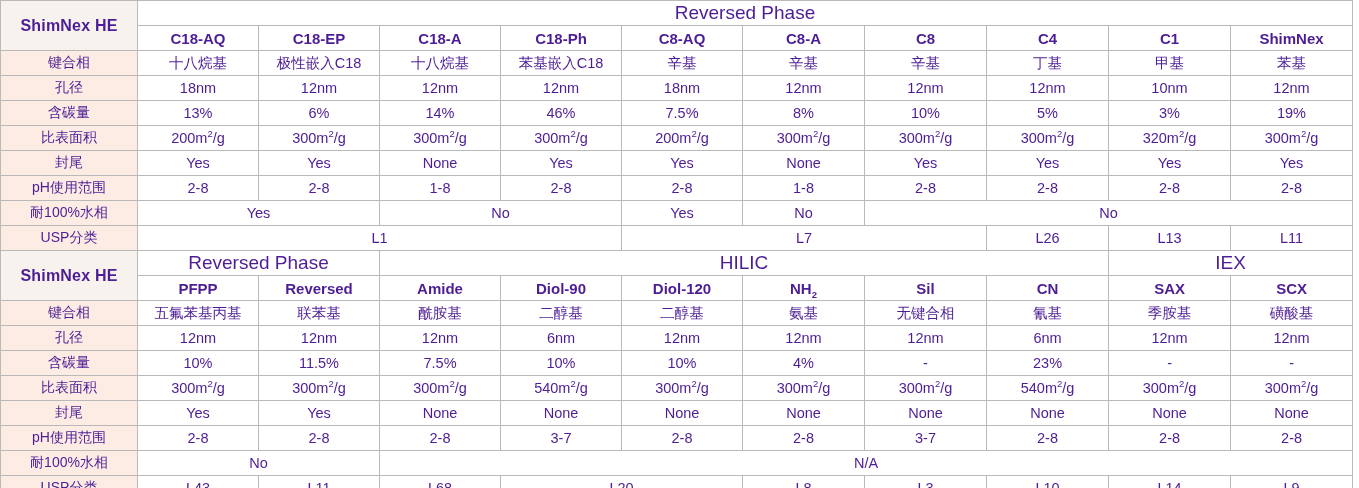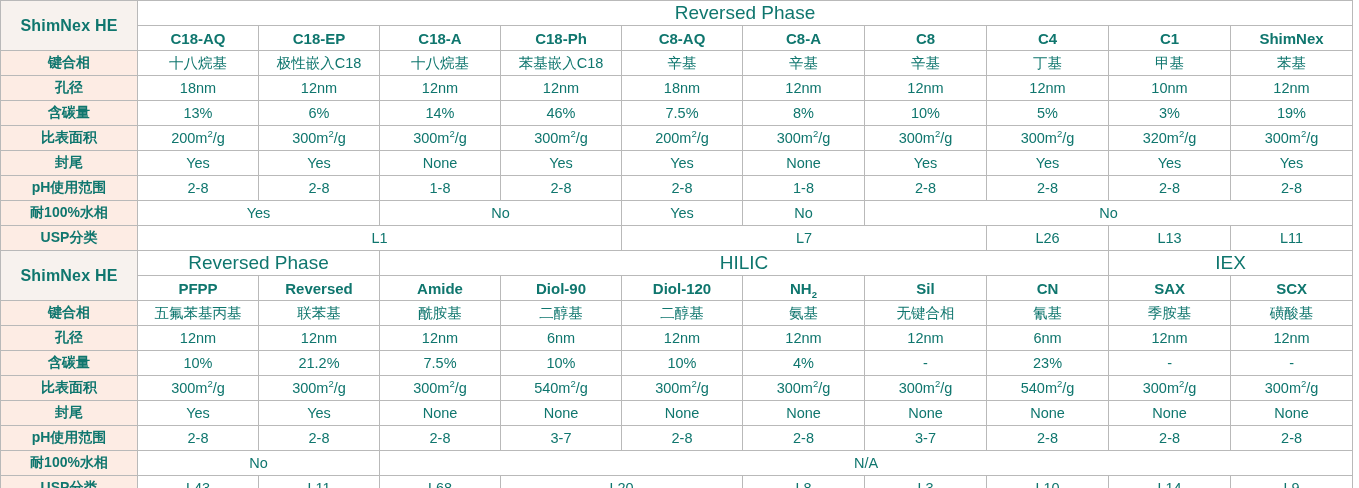--- a/index.html
+++ b/index.html
@@ -16,35 +16,35 @@
   .sheet {
     width: 1352px;
     margin: 0;
     padding: 0;
   }
   table.spec {
     border-collapse: collapse;
     table-layout: fixed;
     width: 1352px;
     font-size: 14.5px;
-    color: #0f766e;
+    color: #4c1d95;
   }
   table.spec td {
     border: 1px solid #b9b9b9;
     text-align: center;
     vertical-align: middle;
     height: 24px;
     padding: 0 2px;
     white-space: nowrap;
     overflow: hidden;
   }
   
   .rowlabel {
     background: #fdece4;
-    font-weight: bold;
+    font-weight: normal;
     font-size: 14px;
   }
   .brandcell {
     background: #f7f2ee;
     font-weight: bold;
     font-size: 16px;
     letter-spacing: 0.2px;
   }
   .grouphdr {
     background: #ffffff;
@@ -252,21 +252,21 @@
           <td class="cell">12nm</td>
           <td class="cell">12nm</td>
           <td class="cell">12nm</td>
           <td class="cell">6nm</td>
           <td class="cell">12nm</td>
           <td class="cell">12nm</td>
         </tr>
         <tr>
           <td class="rowlabel">含碳量</td>
           <td class="cell">10%</td>
-          <td class="cell">21.2%</td>
+          <td class="cell">11.5%</td>
           <td class="cell">7.5%</td>
           <td class="cell">10%</td>
           <td class="cell">10%</td>
           <td class="cell">4%</td>
           <td class="cell">-</td>
           <td class="cell">23%</td>
           <td class="cell">-</td>
           <td class="cell">-</td>
         </tr>
         <tr>

